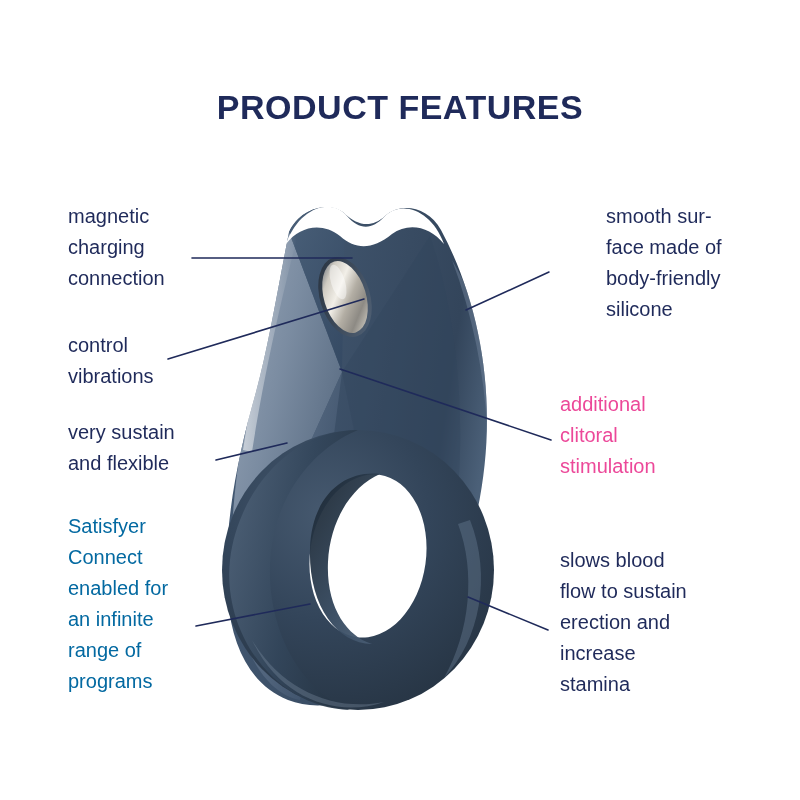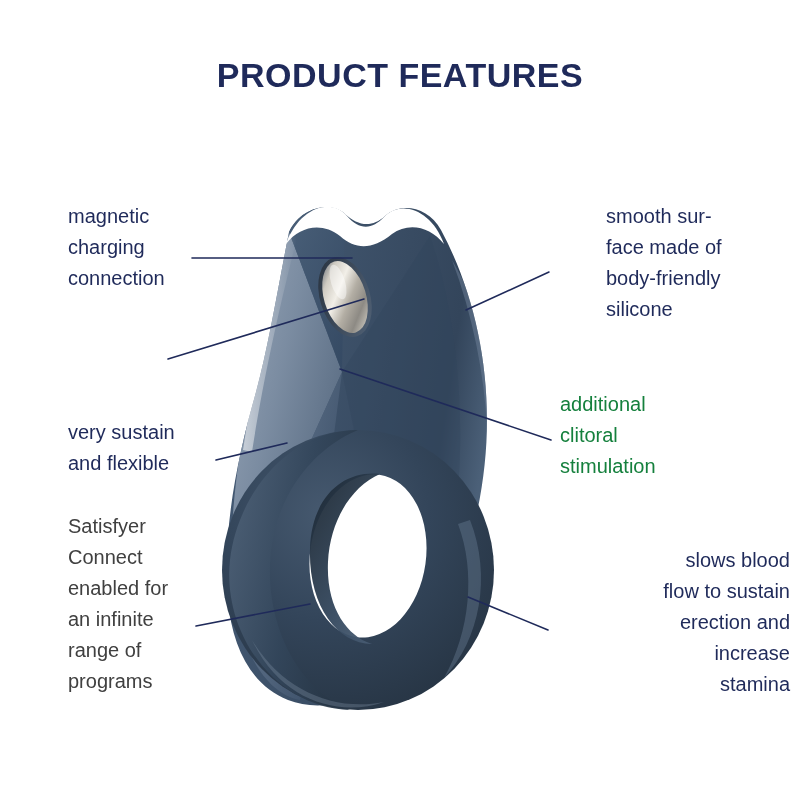--- a/index.html
+++ b/index.html
@@ -14,21 +14,21 @@
     overflow: hidden;
   }
   #page {
     position: relative;
     width: 800px;
     height: 800px;
     background: #ffffff;
   }
   .page-title {
     position: absolute;
-    top: 56px;
+    top: 88px;
     left: 0;
     width: 800px;
     text-align: center;
     font-family: "Liberation Sans", sans-serif;
     font-weight: bold;
     font-size: 34px;
     letter-spacing: 0.5px;
     color: #1f2a5a;
   }
   .callout {
@@ -43,21 +43,21 @@
   .callout.left  { text-align: left; }
   .callout.right { text-align: left; }
 
   
   #co-magnetic   { left: 68px;  top: 201px; width: 190px; }
   #co-control    { left: 68px;  top: 330px; width: 190px; }
   #co-supple     { left: 68px;  top: 417px; width: 200px; }
   #co-connect    { left: 68px;  top: 511px; width: 200px; }
   #co-smooth     { left: 560px; top: 201px; width: 220px; }
   #co-additional { left: 560px; top: 389px; width: 220px; }
-  #co-slows      { left: 560px; top: 545px; width: 230px; text-align: right; }
+  #co-slows      { left: 560px; top: 545px; width: 230px; }
 
   #product-svg, #leaders-svg {
     position: absolute;
     left: 0; top: 0;
     width: 800px;
     height: 800px;
   }
   #leaders-svg { pointer-events: none; }
 </style>
 </head>
@@ -202,37 +202,39 @@
         <line x1="466" y1="310" x2="549" y2="272"></line>
         <line x1="340" y1="369" x2="551" y2="440"></line>
         <line x1="468" y1="597" x2="548" y2="630"></line>
       </g>
   </svg>
 
   <div class="callout left" id="co-magnetic" style="color: rgb(31, 42, 90);">magnetic
 charging
 connection</div>
 
+  <div class="callout left" id="co-control" style="color: rgb(31, 42, 90);">control
+vibrations</div>
 
   <div class="callout left" id="co-supple" style="color: rgb(31, 42, 90);">very sustain
 and flexible</div>
 
-  <div class="callout left" id="co-connect" style="color: #404040;">Satisfyer
+  <div class="callout left" id="co-connect" style="color: #0369a1;">Satisfyer
 Connect
 enabled for
 an infinite
 range of
 programs</div>
 
   <div class="callout right" id="co-smooth" style="color: rgb(31, 42, 90); margin-left: 46px;">smooth sur-
 face made of
 body-friendly
 silicone</div>
 
-  <div class="callout right" id="co-additional" style="color: #15803d;">additional
+  <div class="callout right" id="co-additional" style="color: #ec4899;">additional
 clitoral
 stimulation</div>
 
   <div class="callout right" id="co-slows" style="color: rgb(31, 42, 90);">slows blood
 flow to sustain
 erection and
 increase
 stamina</div>
 
 </div>

